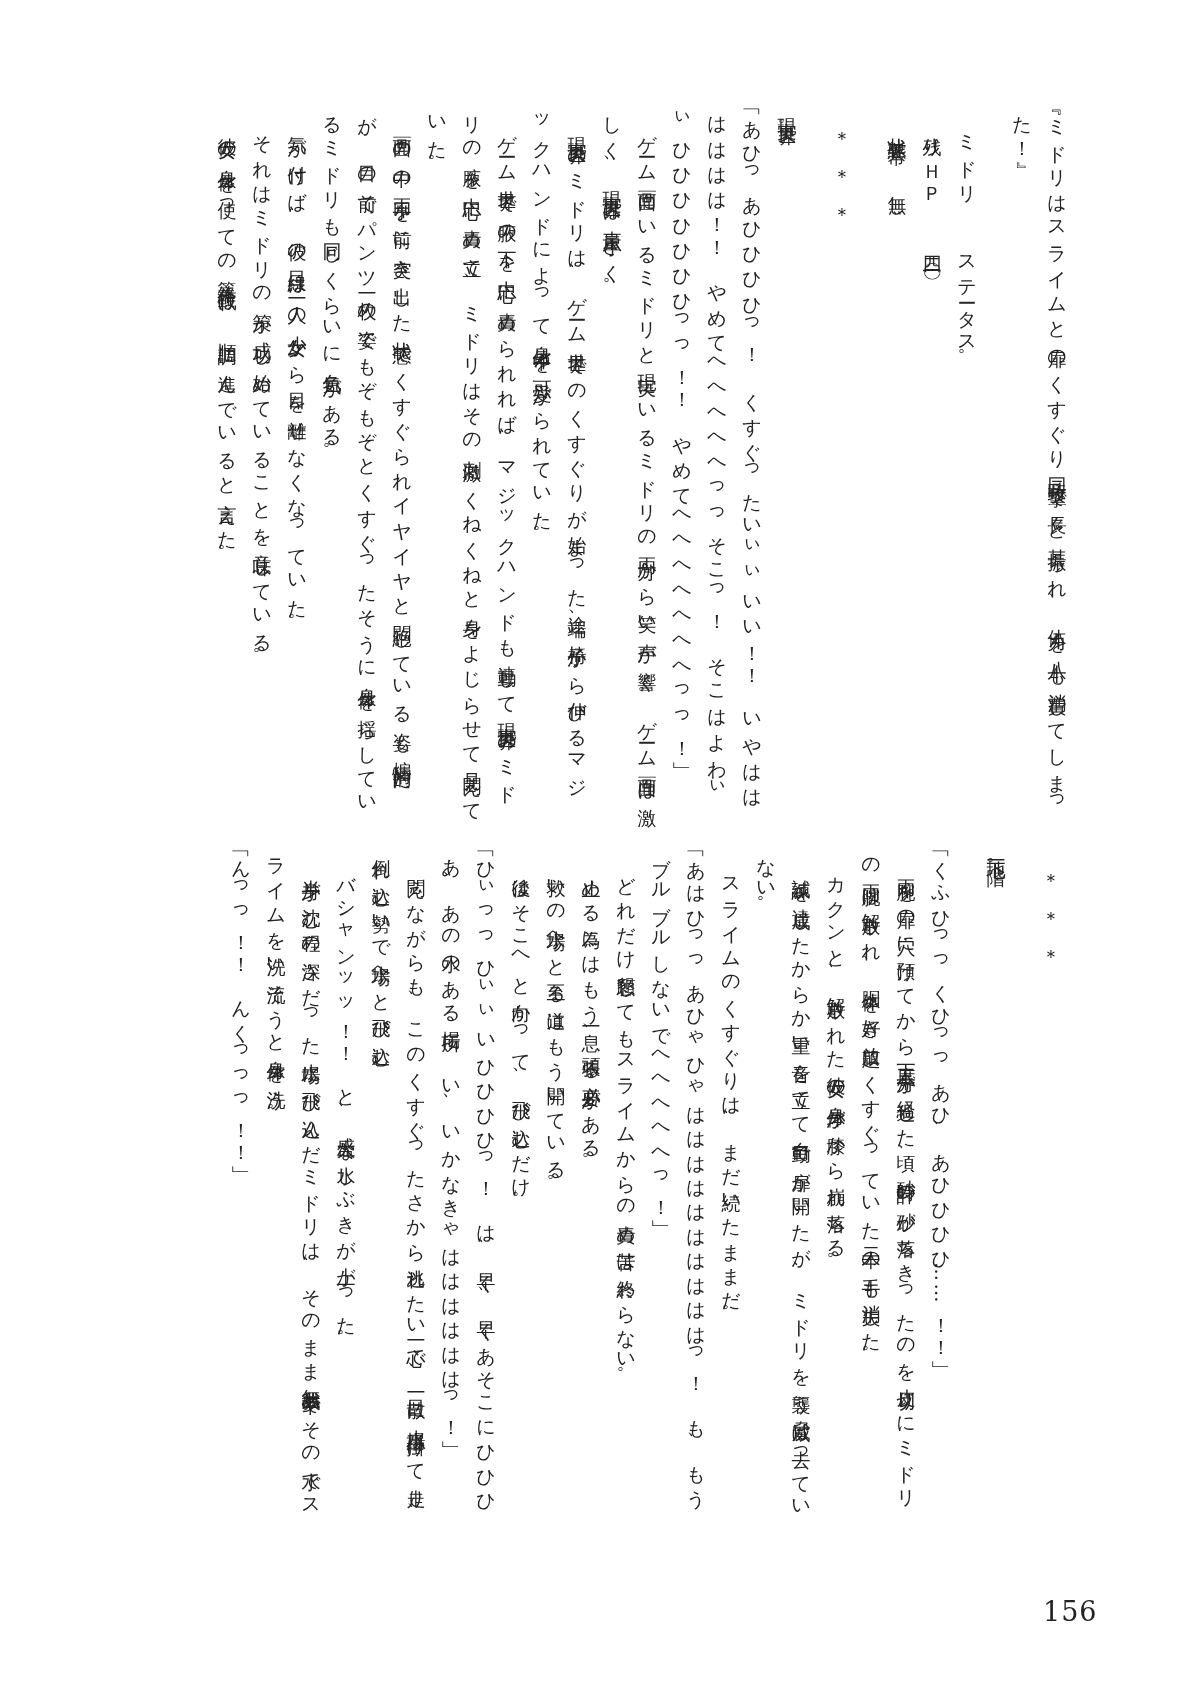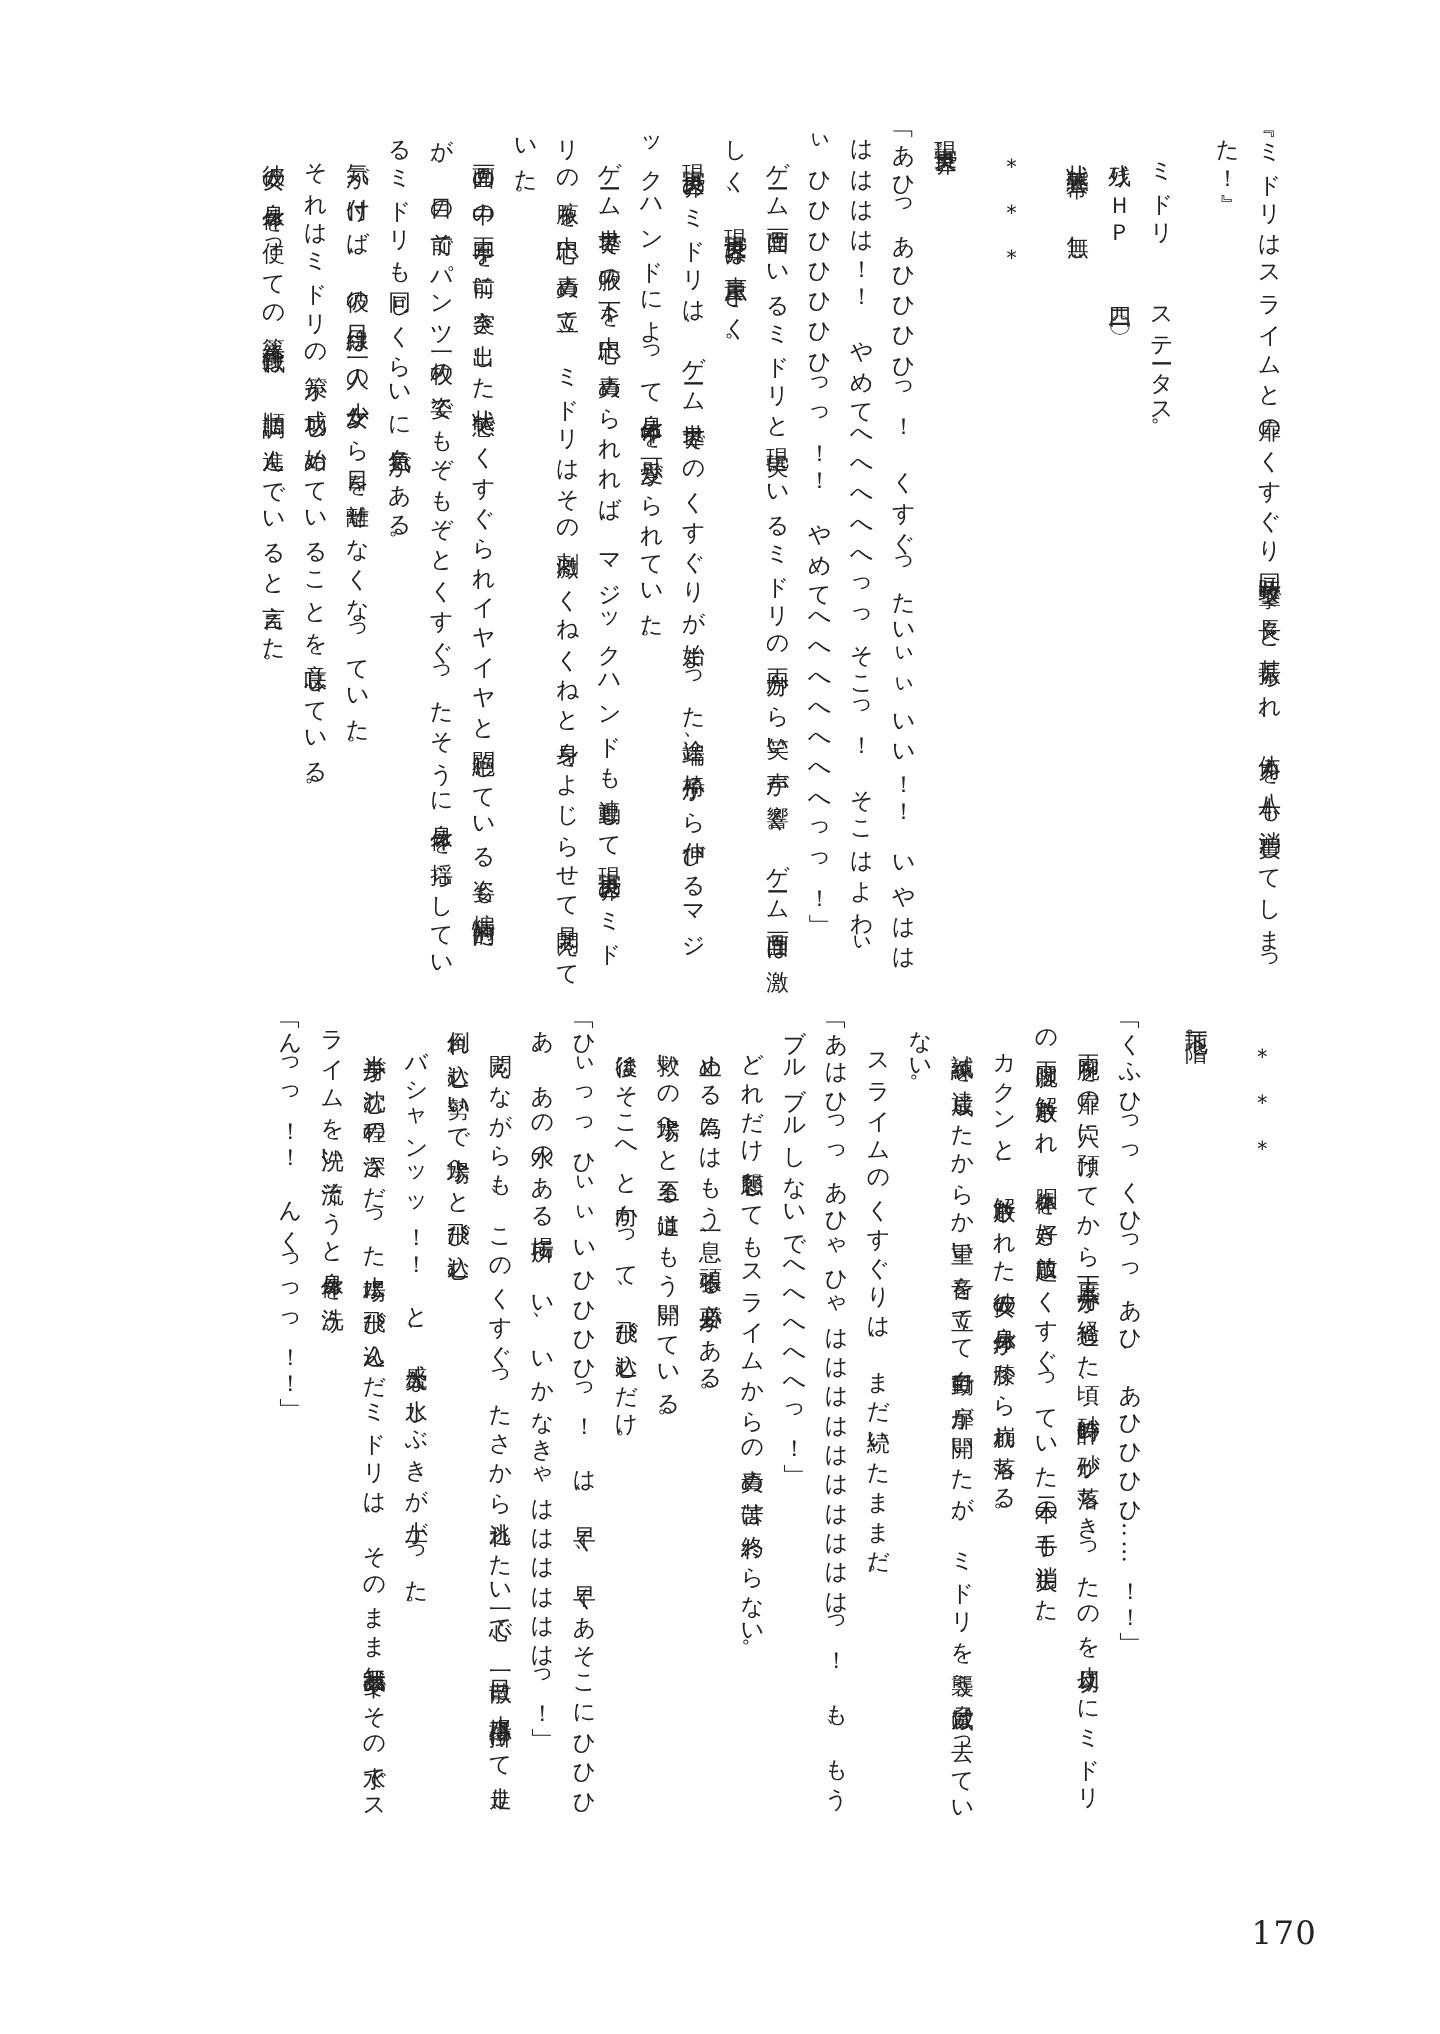--- a/index.html
+++ b/index.html
@@ -90,14 +90,14 @@
       <p class="narration">どれだけ懇願してもスライムからの責め苦は終わらない。</p>
       <p class="narration">止める為にはもう一息、頑張る必要がある。</p>
       <p class="narration">救いの水場へと至る道はもう開いている。</p>
       <p class="narration">後はそこへと向かって、飛び込むだけ。</p>
       <p class="quote">「ひぃっっひぃぃいひひひひっ！　は、早く、早くあそこにひひひあ、あの水のある場所に、い、いかなきゃははははははっ！」</p>
       <p class="narration">悶えながらも、このくすぐったさから逃れたい一心で、一目散に水場目掛けて走り、倒れ込む勢いで水場へと飛び込む。</p>
       <p class="narration">バシャンッッ！！　と、盛大な水しぶきが上がった。</p>
       <p class="narration">半身が沈む程の深さだった水場に飛び込んだミドリは、そのまま無我夢中でその水でスライムを洗い流そうと身体を洗う。</p>
       <p class="quote">「んっっ！！　んくっっっ！！」</p>
     </div>
-  <div class="page-number">170</div>
+  <div class="page-number">156</div>
 </div>
 
 </body></html>

